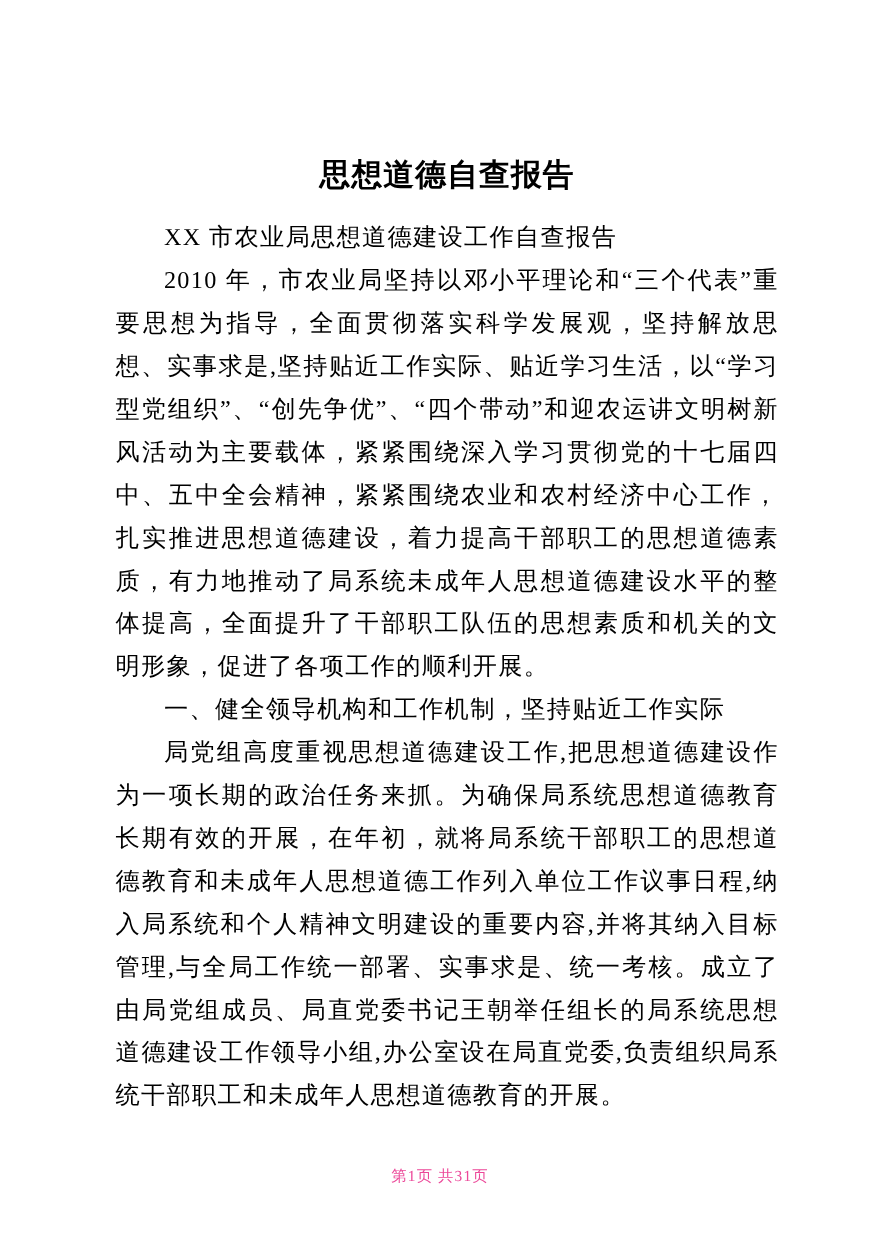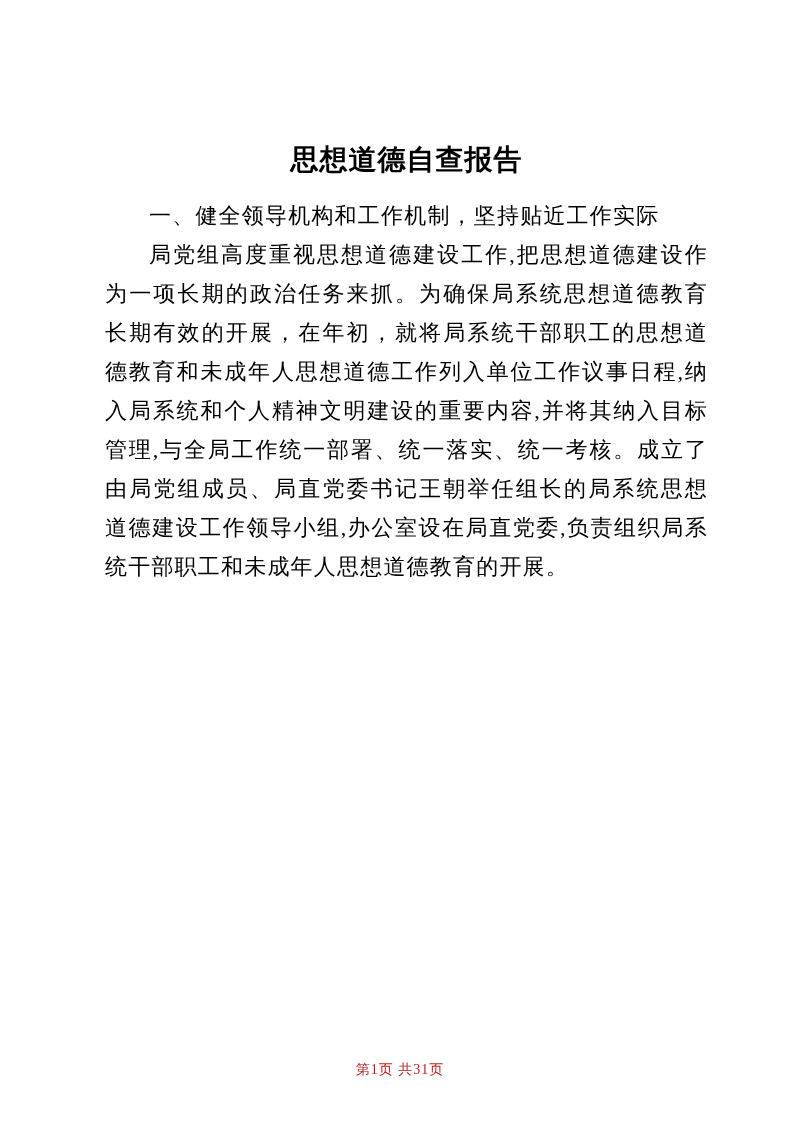--- a/index.html
+++ b/index.html
@@ -42,28 +42,30 @@
     word-break: break-all;
   }
   .footer {
     position: absolute;
     left: 0;
     right: 0;
     bottom: 52px;
     text-align: center;
     font-size: 14px;
     letter-spacing: 1px;
-    color: #b91c1c;
+    color: #ec4899;
   }
 </style>
 </head>
 <body>
 
 <div class="page">
   <div class="content">
     <h1 class="doc-title">思想道德自查报告</h1>
+    <p class="para">XX 市农业局思想道德建设工作自查报告</p>
+    <p class="para">2010 年，市农业局坚持以邓小平理论和“三个代表”重要思想为指导，全面贯彻落实科学发展观，坚持解放思想、实事求是,坚持贴近工作实际、贴近学习生活，以“学习型党组织”、“创先争优”、“四个带动”和迎农运讲文明树新风活动为主要载体，紧紧围绕深入学习贯彻党的十七届四中、五中全会精神，紧紧围绕农业和农村经济中心工作，扎实推进思想道德建设，着力提高干部职工的思想道德素质，有力地推动了局系统未成年人思想道德建设水平的整体提高，全面提升了干部职工队伍的思想素质和机关的文明形象，促进了各项工作的顺利开展。</p>
     <p class="para">一、健全领导机构和工作机制，坚持贴近工作实际</p>
-    <p class="para">局党组高度重视思想道德建设工作,把思想道德建设作为一项长期的政治任务来抓。为确保局系统思想道德教育长期有效的开展，在年初，就将局系统干部职工的思想道德教育和未成年人思想道德工作列入单位工作议事日程,纳入局系统和个人精神文明建设的重要内容,并将其纳入目标管理,与全局工作统一部署、统一落实、统一考核。成立了由局党组成员、局直党委书记王朝举任组长的局系统思想道德建设工作领导小组,办公室设在局直党委,负责组织局系统干部职工和未成年人思想道德教育的开展。</p>
+    <p class="para">局党组高度重视思想道德建设工作,把思想道德建设作为一项长期的政治任务来抓。为确保局系统思想道德教育长期有效的开展，在年初，就将局系统干部职工的思想道德教育和未成年人思想道德工作列入单位工作议事日程,纳入局系统和个人精神文明建设的重要内容,并将其纳入目标管理,与全局工作统一部署、实事求是、统一考核。成立了由局党组成员、局直党委书记王朝举任组长的局系统思想道德建设工作领导小组,办公室设在局直党委,负责组织局系统干部职工和未成年人思想道德教育的开展。</p>
   </div>
   <div class="footer">
     <span>第1页 共31页</span>
   </div>
 </div>
 
 </body></html>

